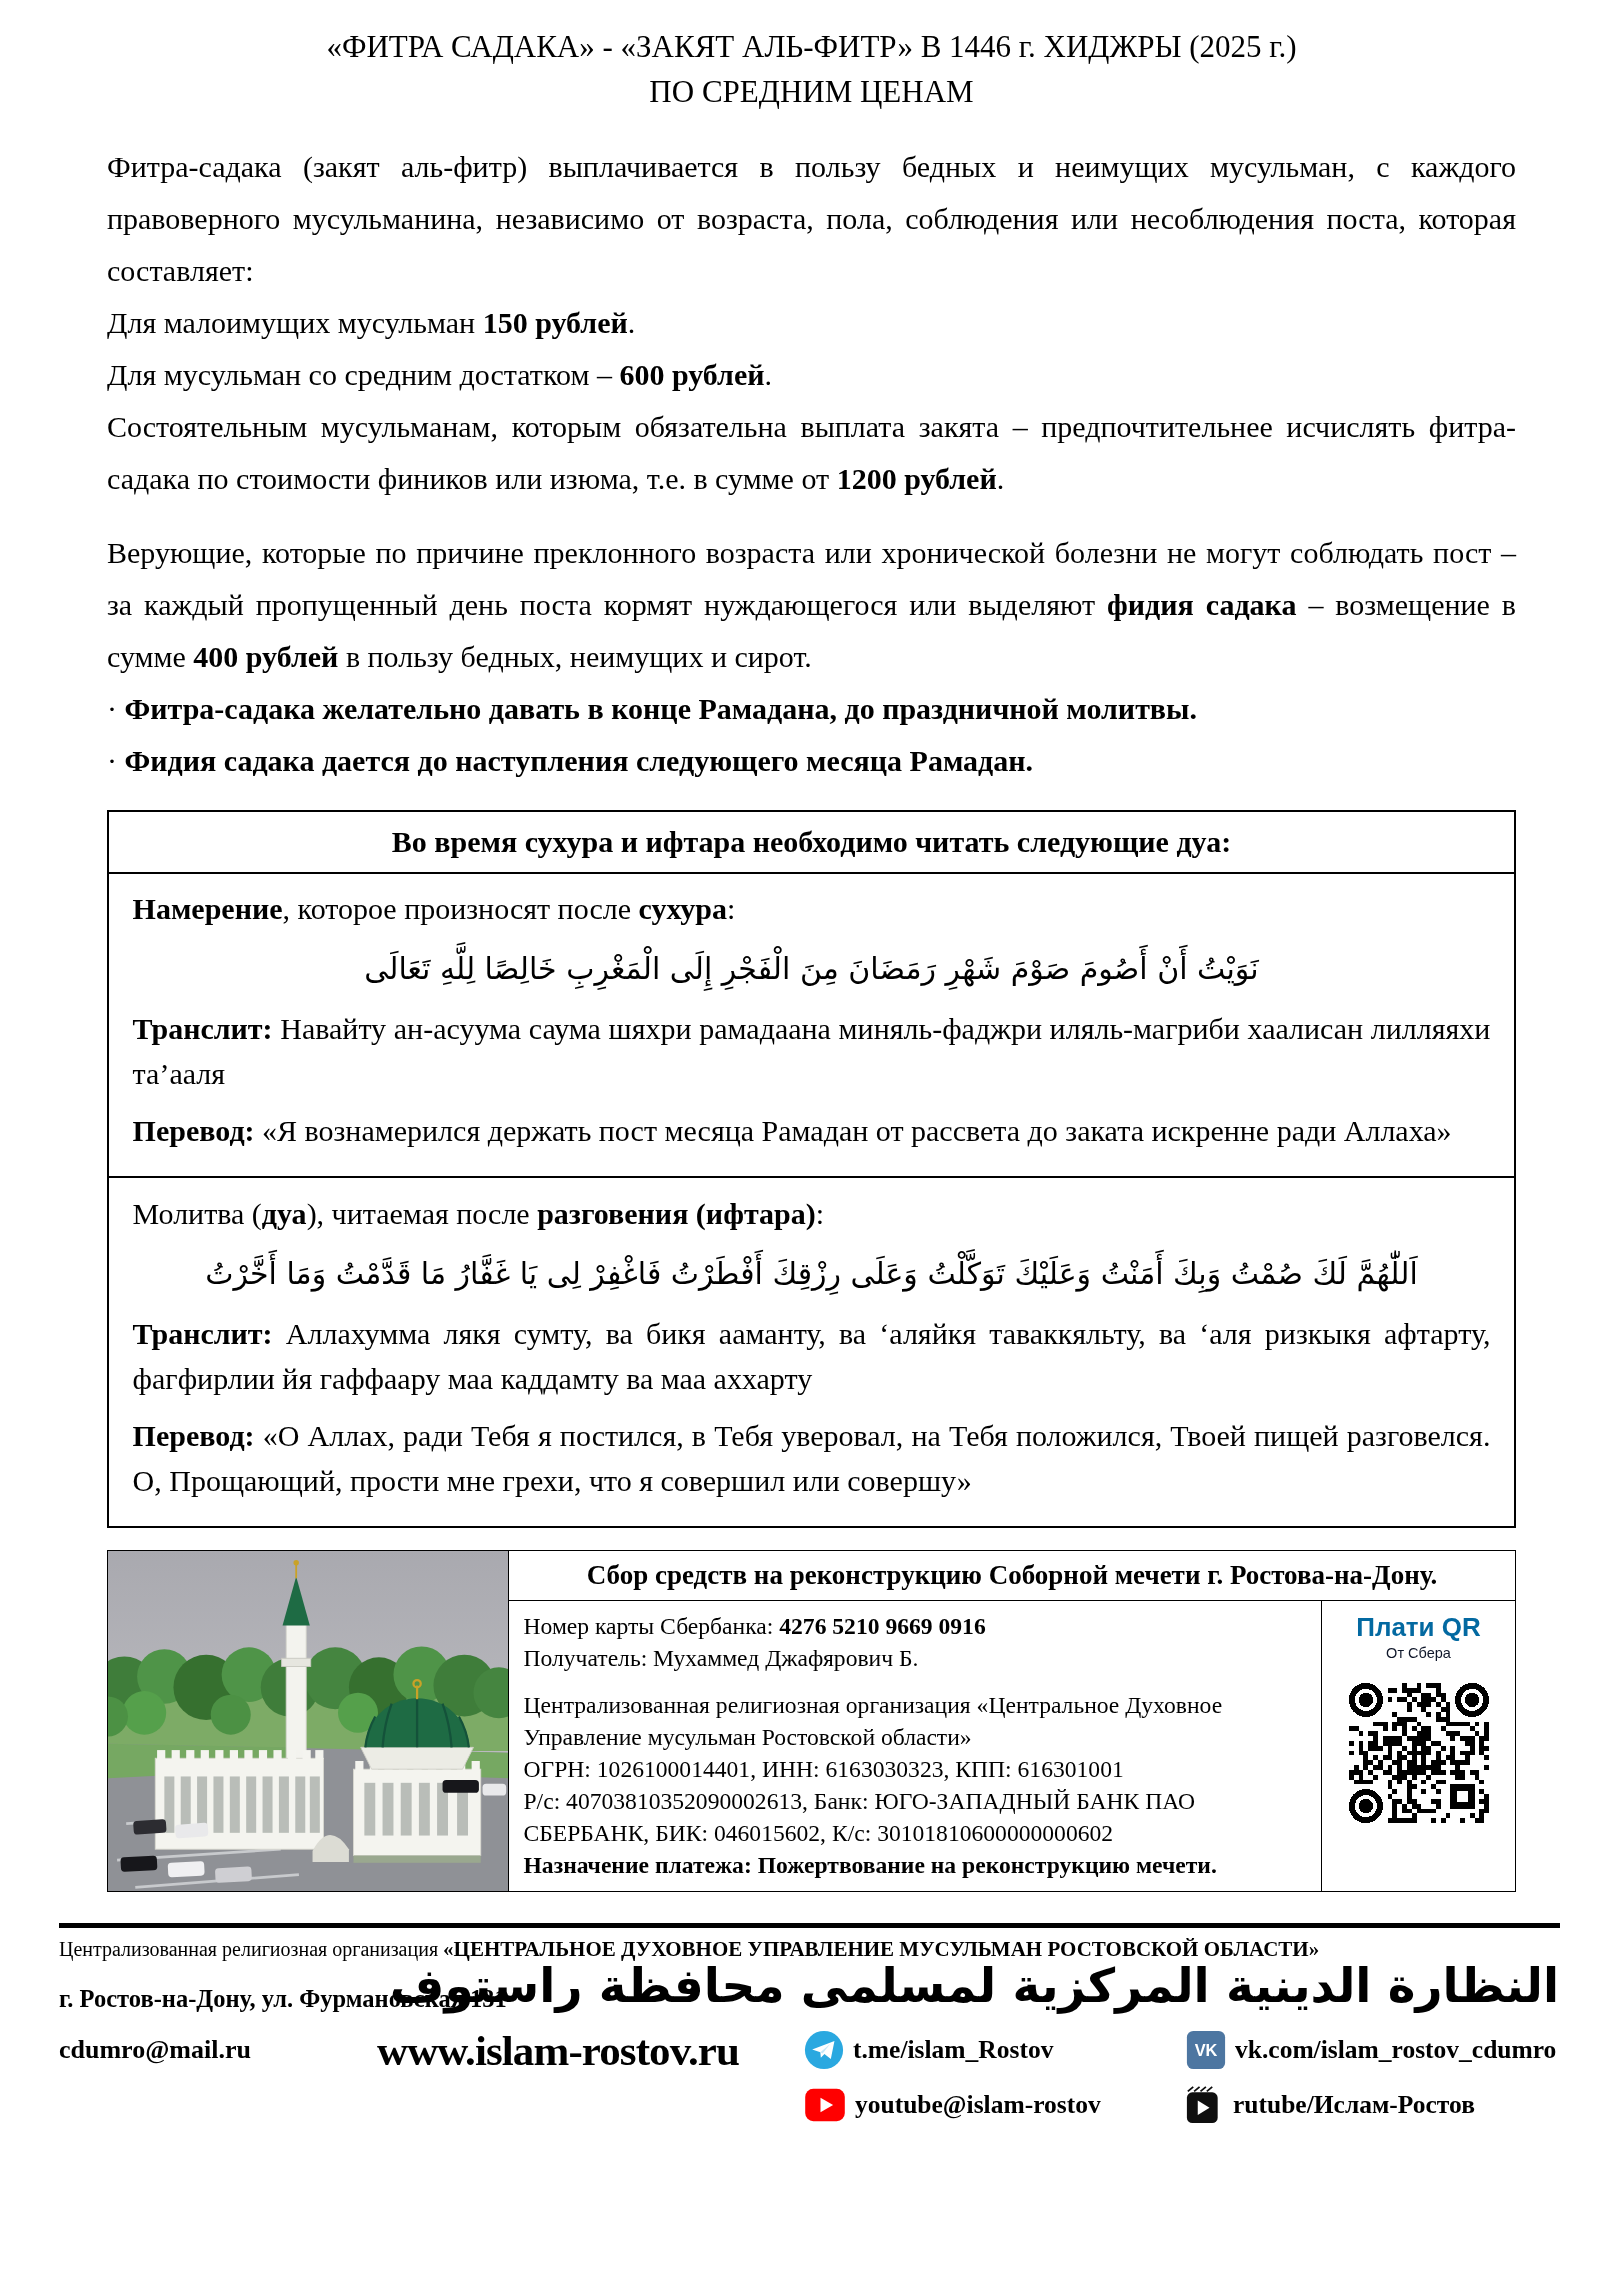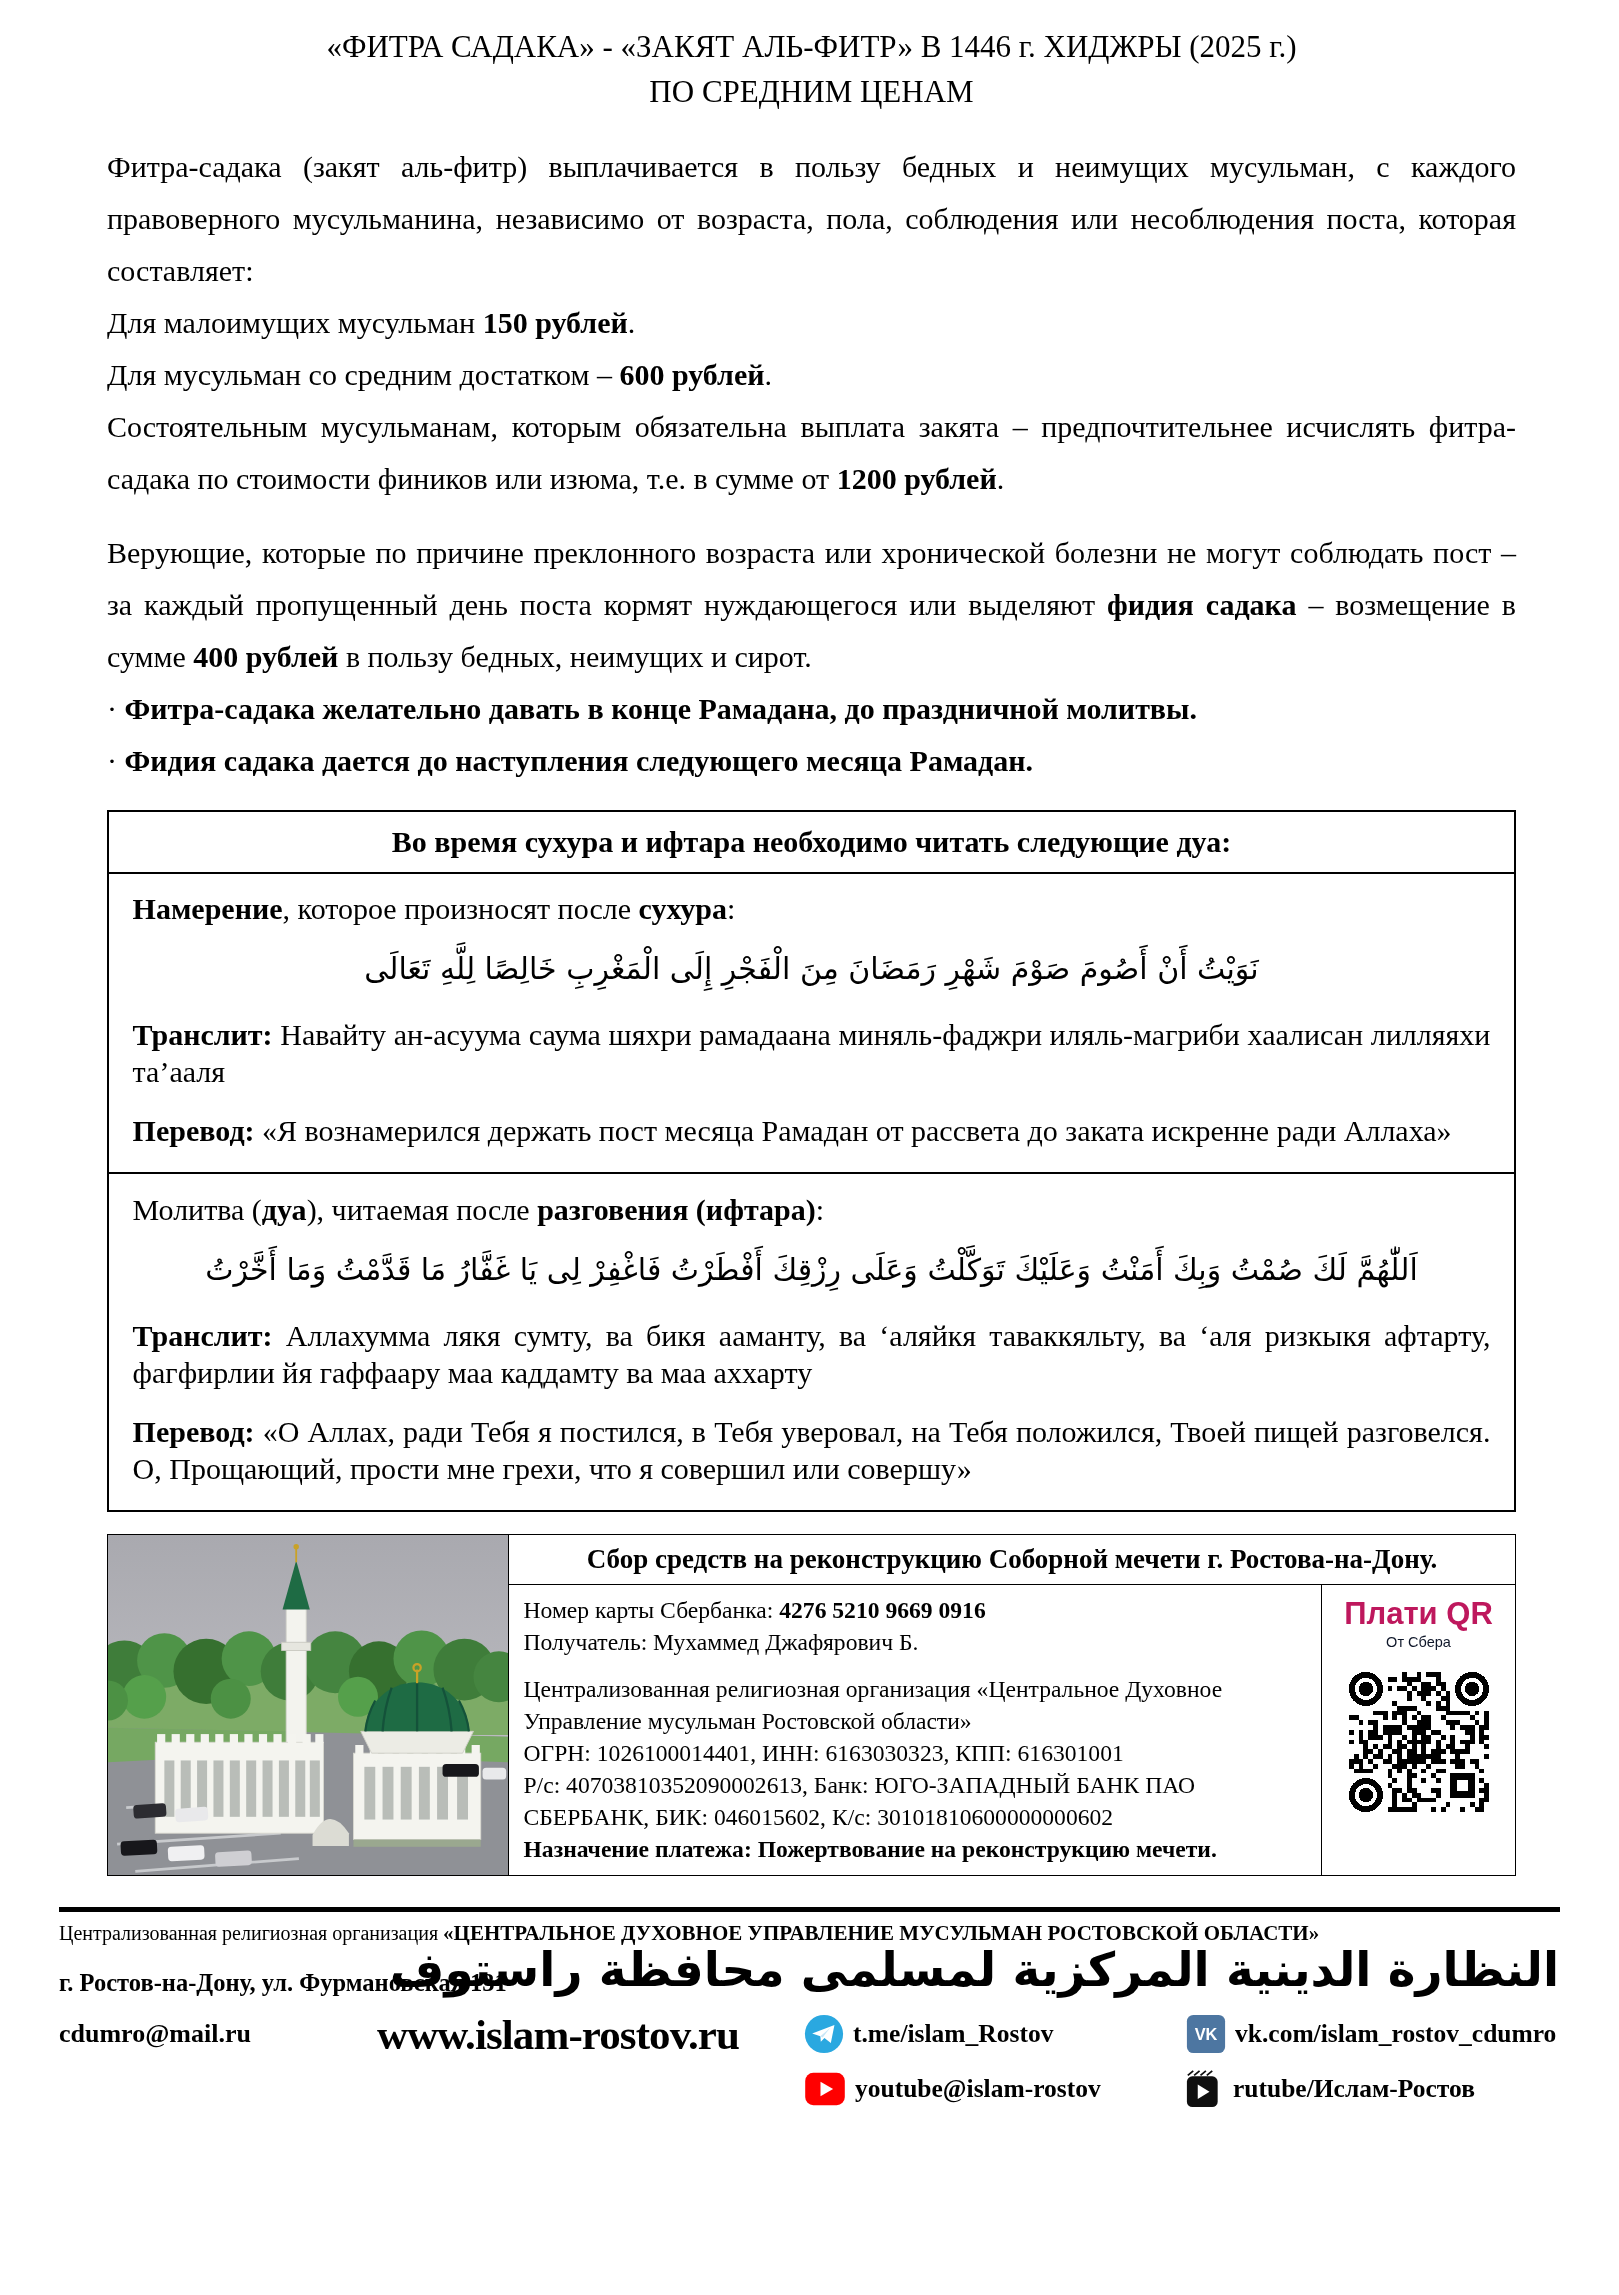--- a/index.html
+++ b/index.html
@@ -20,33 +20,33 @@
   .bullet-dot{font-weight:normal;}
   
   .dua-box{margin-top:23.6px;border:2.7px solid #000;}
   .dua-header{font-weight:bold;font-size:30px;text-align:center;padding:12.7px 9px;}
   .dua-row{border-top:2.7px solid #000;padding:14.5px 23.6px 23.6px 23.6px;}
   .dua-intro{font-size:30px;line-height:42px;}
   .arabic{
     font-family:"DejaVu Sans",sans-serif;direction:rtl;
     font-size:30px;line-height:51px;text-align:center;margin:12.7px 0 5.5px 0;
   }
-  .dua-p{font-size:30px;line-height:37px;text-align:justify;margin-top:22px;}
+  .dua-p{font-size:30px;line-height:45px;text-align:justify;margin-top:12px;}
   
   .don-box{margin-top:22px;border:1.8px solid #000;display:flex;height:340px;}
   .mosque-cell{width:400px;flex:0 0 400px;border-right:1.8px solid #000;}
   .mosque-cell svg{display:block;width:100%;height:100%;}
   .don-right{flex:1;display:flex;flex-direction:column;min-width:0;}
   .don-header{font-weight:bold;font-size:27px;text-align:center;padding:9px 8px;border-bottom:1.8px solid #000;}
   .don-content{flex:1;display:flex;min-height:0;}
   .don-text{flex:1;padding:9px 12.7px 7.3px 14.5px;font-size:23.6px;line-height:32px;}
   .don-spacer{height:14.5px;}
   .don-purpose{font-weight:bold;}
   .qr-cell{width:193px;flex:0 0 193px;border-left:1.8px solid #000;text-align:center;padding-top:11px;}
-  .qr-logo{font-family:"Liberation Sans",sans-serif;font-weight:bold;font-size:31px;color:#be185d;}
+  .qr-logo{font-family:"Liberation Sans",sans-serif;font-weight:bold;font-size:26px;color:#0369a1;}
   .qr-sub{font-family:"Liberation Sans",sans-serif;font-size:14.5px;color:#0f172a;margin-top:1.8px;}
   .qr-img{margin-top:22px;}
   
   .footer{margin-top:31px;padding:0 59px;position:relative;}
   .f-rule{height:4.5px;background:#000;}
   .f-line1{margin-top:9px;font-size:20px;}
   .f-line1 b{font-size:21px;}
   .f-arabic{
     position:absolute;right:60px;top:38px;
     font-family:"DejaVu Sans",sans-serif;direction:rtl;

